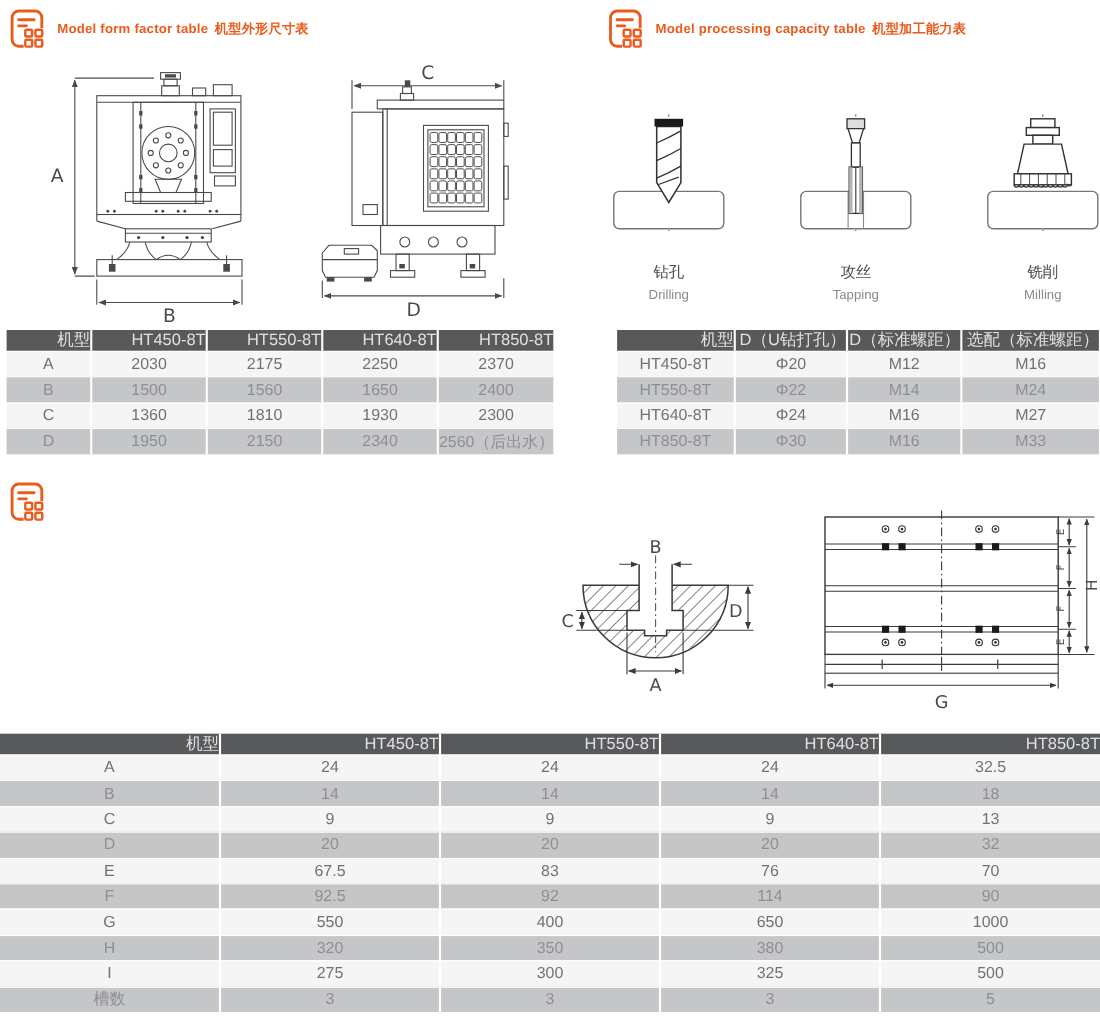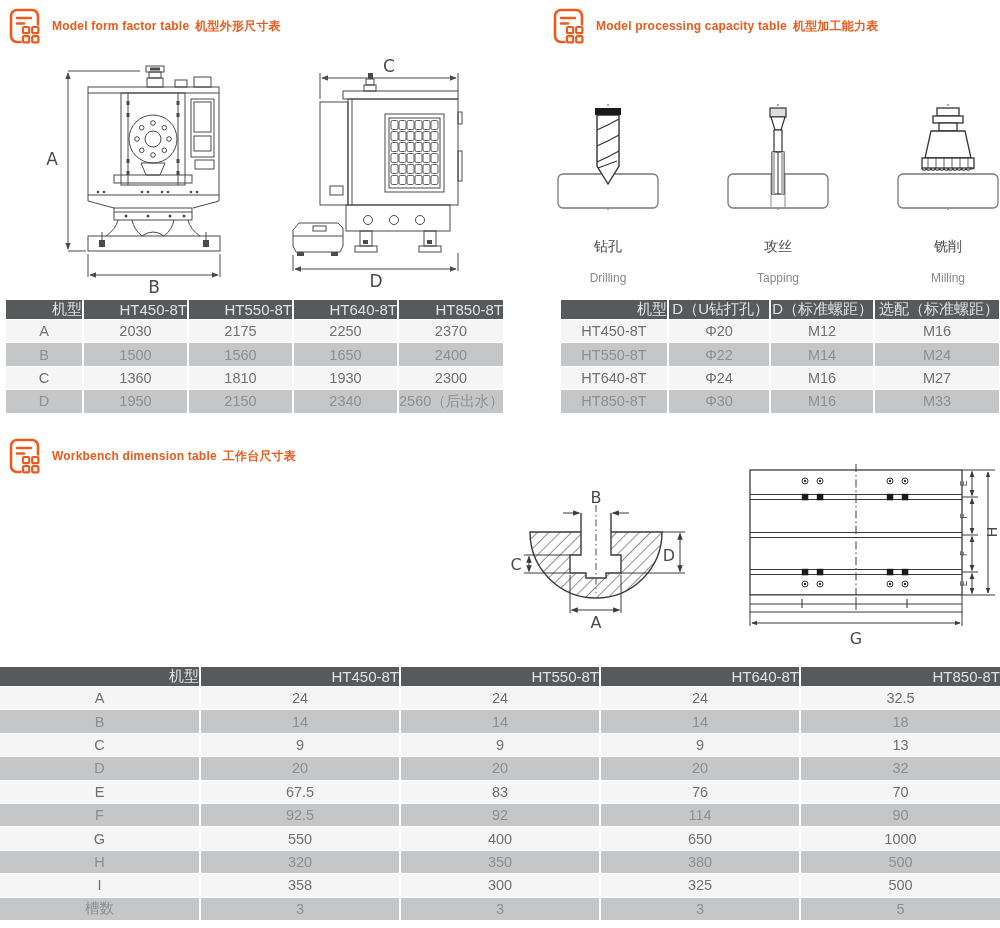--- a/index.html
+++ b/index.html
@@ -7,21 +7,21 @@
           font-family:"Liberation Sans","DejaVu Sans",sans-serif; overflow:hidden; }
 
   .heading { position:absolute; display:flex; align-items:center; gap:8px; }
   .htext { font-size:12px; font-weight:700; color:#EA5B1D; white-space:nowrap; letter-spacing:0.2px; }
   .htext .zh { margin-left:6px; }
 
   .drawing { position:absolute; }
 
   .op { position:absolute; width:140px; text-align:center; }
   .op .zh { font-size:14px; color:#4a4a4a; margin-top:22px; }
-  .op .en { font-size:12px; color:#8a8a8a; margin-top:15px; }
+  .op .en { font-size:12px; color:#8a8a8a; margin-top:4px; }
 
   .tblwrap { position:absolute; }
   table.spec { width:100%; border-collapse:separate; border-spacing:0; table-layout:fixed; }
   table.spec th { background:#58595B; color:#DFE0E1; font-weight:400; font-size:15px;
                   height:14px; padding:0; text-align:right; overflow:hidden; white-space:nowrap; }
   table.spec td { font-size:14.5px; height:22.4px; padding:0; text-align:center;
                   border-top:1px solid #fff; overflow:hidden; white-space:nowrap; }
   table.spec th:not(:last-child), table.spec td:not(:last-child) { border-right:2px solid #fff; }
   table.spec tbody tr:nth-child(odd) td  { background:#F5F5F6; color:#707174; }
   table.spec tbody tr:nth-child(even) td { background:#C5C6C8; color:#8E8F91; }
@@ -391,21 +391,20 @@
     <svg width="36" height="38" viewBox="0 0 36 38">
       <rect x="3" y="3" width="27" height="32" rx="6" fill="none" stroke="#EA5B1D" stroke-width="2.6"></rect>
       <line x1="9" y1="11" x2="23" y2="11" stroke="#EA5B1D" stroke-width="2.6" stroke-linecap="round"></line>
       <line x1="9" y1="16.5" x2="16" y2="16.5" stroke="#EA5B1D" stroke-width="2.6" stroke-linecap="round"></line>
       <rect x="13.5" y="18.5" width="22.5" height="19.5" fill="#fff"></rect>
       <rect x="15" y="20" width="6.2" height="6.2" rx="1" fill="none" stroke="#EA5B1D" stroke-width="2.2"></rect>
       <rect x="24.2" y="20" width="6.2" height="6.2" rx="1" fill="none" stroke="#EA5B1D" stroke-width="2.2"></rect>
       <rect x="15" y="29.2" width="6.2" height="6.2" rx="1" fill="none" stroke="#EA5B1D" stroke-width="2.2"></rect>
       <rect x="24.2" y="29.2" width="6.2" height="6.2" rx="1" fill="none" stroke="#EA5B1D" stroke-width="2.2"></rect>
     </svg>
-    <span class="htext"><span>Workbench dimension table</span><span class="zh">工作台尺寸表</span></span>
   </div>
 
   <svg class="drawing" style="left:493px; top:463px" width="260" height="178" viewBox="0 0 260 178">
     <defs>
       <marker id="tsA" viewBox="0 0 10 10" refX="9" refY="5" markerWidth="7" markerHeight="7" orient="auto-start-reverse">
         <path d="M0,1 L10,5 L0,9 z" fill="#3a3a3a"></path>
       </marker>
       <pattern id="hat" patternUnits="userSpaceOnUse" width="8" height="8" patternTransform="rotate(45)">
         <line x1="0" y1="0" x2="0" y2="8" stroke="#555" stroke-width="1.3"></line>
       </pattern>
@@ -582,21 +581,21 @@
           </tr>
           <tr>
             <td>H</td>
             <td>320</td>
             <td>350</td>
             <td>380</td>
             <td>500</td>
           </tr>
           <tr>
             <td>I</td>
-            <td>358</td>
+            <td>275</td>
             <td>300</td>
             <td>325</td>
             <td>500</td>
           </tr>
           <tr>
             <td>槽数</td>
             <td>3</td>
             <td>3</td>
             <td>3</td>
             <td>5</td>

